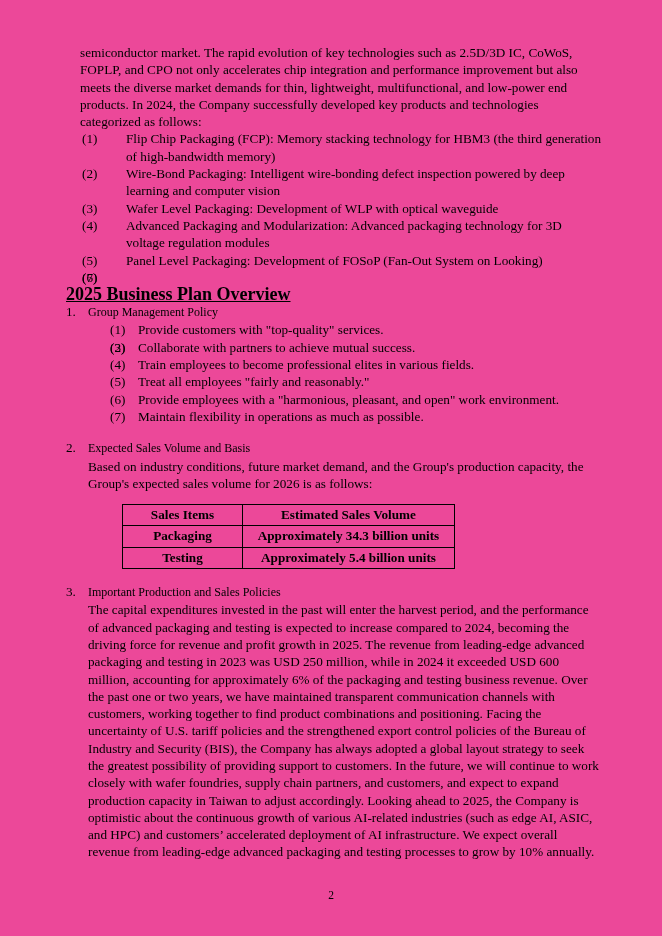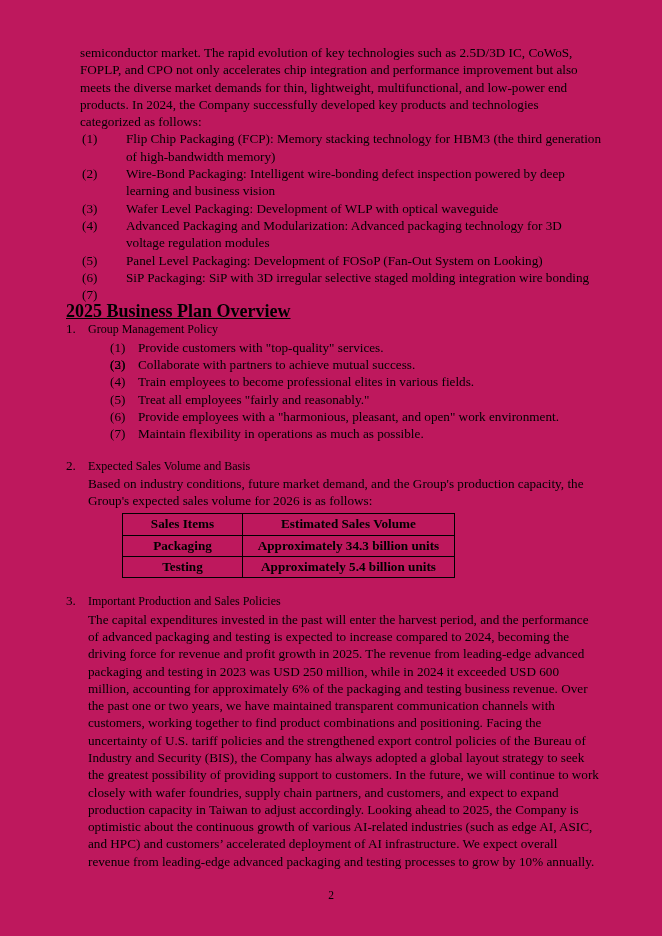--- a/index.html
+++ b/index.html
@@ -8,21 +8,21 @@
     background: #ffffff;
   }
   body {
     font-family: "Liberation Serif", "DejaVu Serif", serif;
     color: #000000;
   }
   .page {
     position: relative;
     width: 662px;
     height: 936px;
-    background: #be185d;
+    background: #ec4899;
     overflow: hidden;
     box-sizing: border-box;
   }
   .content {
     position: absolute;
     left: 66px;
     top: 44px;
     width: 536px;
   }
   
@@ -96,21 +96,21 @@
     width: 20px;
     text-align: left;
   }
   .section-title {
     font-size: 12px;
     line-height: 17.3px;
   }
 
   
   .sales-table-wrap {
-    margin-top: 4px;
+    margin-top: 12px;
     margin-left: 34px;
   }
   table.sales-table {
     border-collapse: collapse;
     width: 332px;
     table-layout: fixed;
   }
   table.sales-table td, table.sales-table th {
     border: 1px solid #000000;
     font-size: 13.2px;
@@ -144,37 +144,36 @@
 
     <p class="para indent-body">semiconductor market. The rapid evolution of key technologies such as 2.5D/3D IC, CoWoS, FOPLP, and CPO not only accelerates chip integration and performance improvement but also meets the diverse market demands for thin, lightweight, multifunctional, and low-power end products. In 2024, the Company successfully developed key products and technologies categorized as follows:</p>
 
     <ol class="plain list-a">
       <li>
         <span class="marker">(1)</span>
         <span>Flip Chip Packaging (FCP): Memory stacking technology for HBM3 (the third generation of high-bandwidth memory)</span>
       </li>
       <li>
         <span class="marker">(2)</span>
-        <span>Wire-Bond Packaging: Intelligent wire-bonding defect inspection powered by deep learning and business vision</span>
+        <span>Wire-Bond Packaging: Intelligent wire-bonding defect inspection powered by deep learning and computer vision</span>
       </li>
       <li>
         <span class="marker">(3)</span>
         <span>Wafer Level Packaging: Development of WLP with optical waveguide</span>
       </li>
       <li>
         <span class="marker">(4)</span>
         <span>Advanced Packaging and Modularization: Advanced packaging technology for 3D voltage regulation modules</span>
       </li>
       <li>
         <span class="marker">(5)</span>
         <span>Panel Level Packaging: Development of FOSoP (Fan-Out System on Looking)</span>
       </li>
       <li>
         <span class="marker">(6)</span>
-        <span>SiP Packaging: SiP with 3D irregular selective staged molding integration wire bonding</span>
       </li>
       <li>
         <span class="marker">(7)</span>
       </li>
     </ol>
 
     <div class="spacer-lg"></div>
 
     <h2 class="heading">2025 Business Plan Overview</h2>
 

